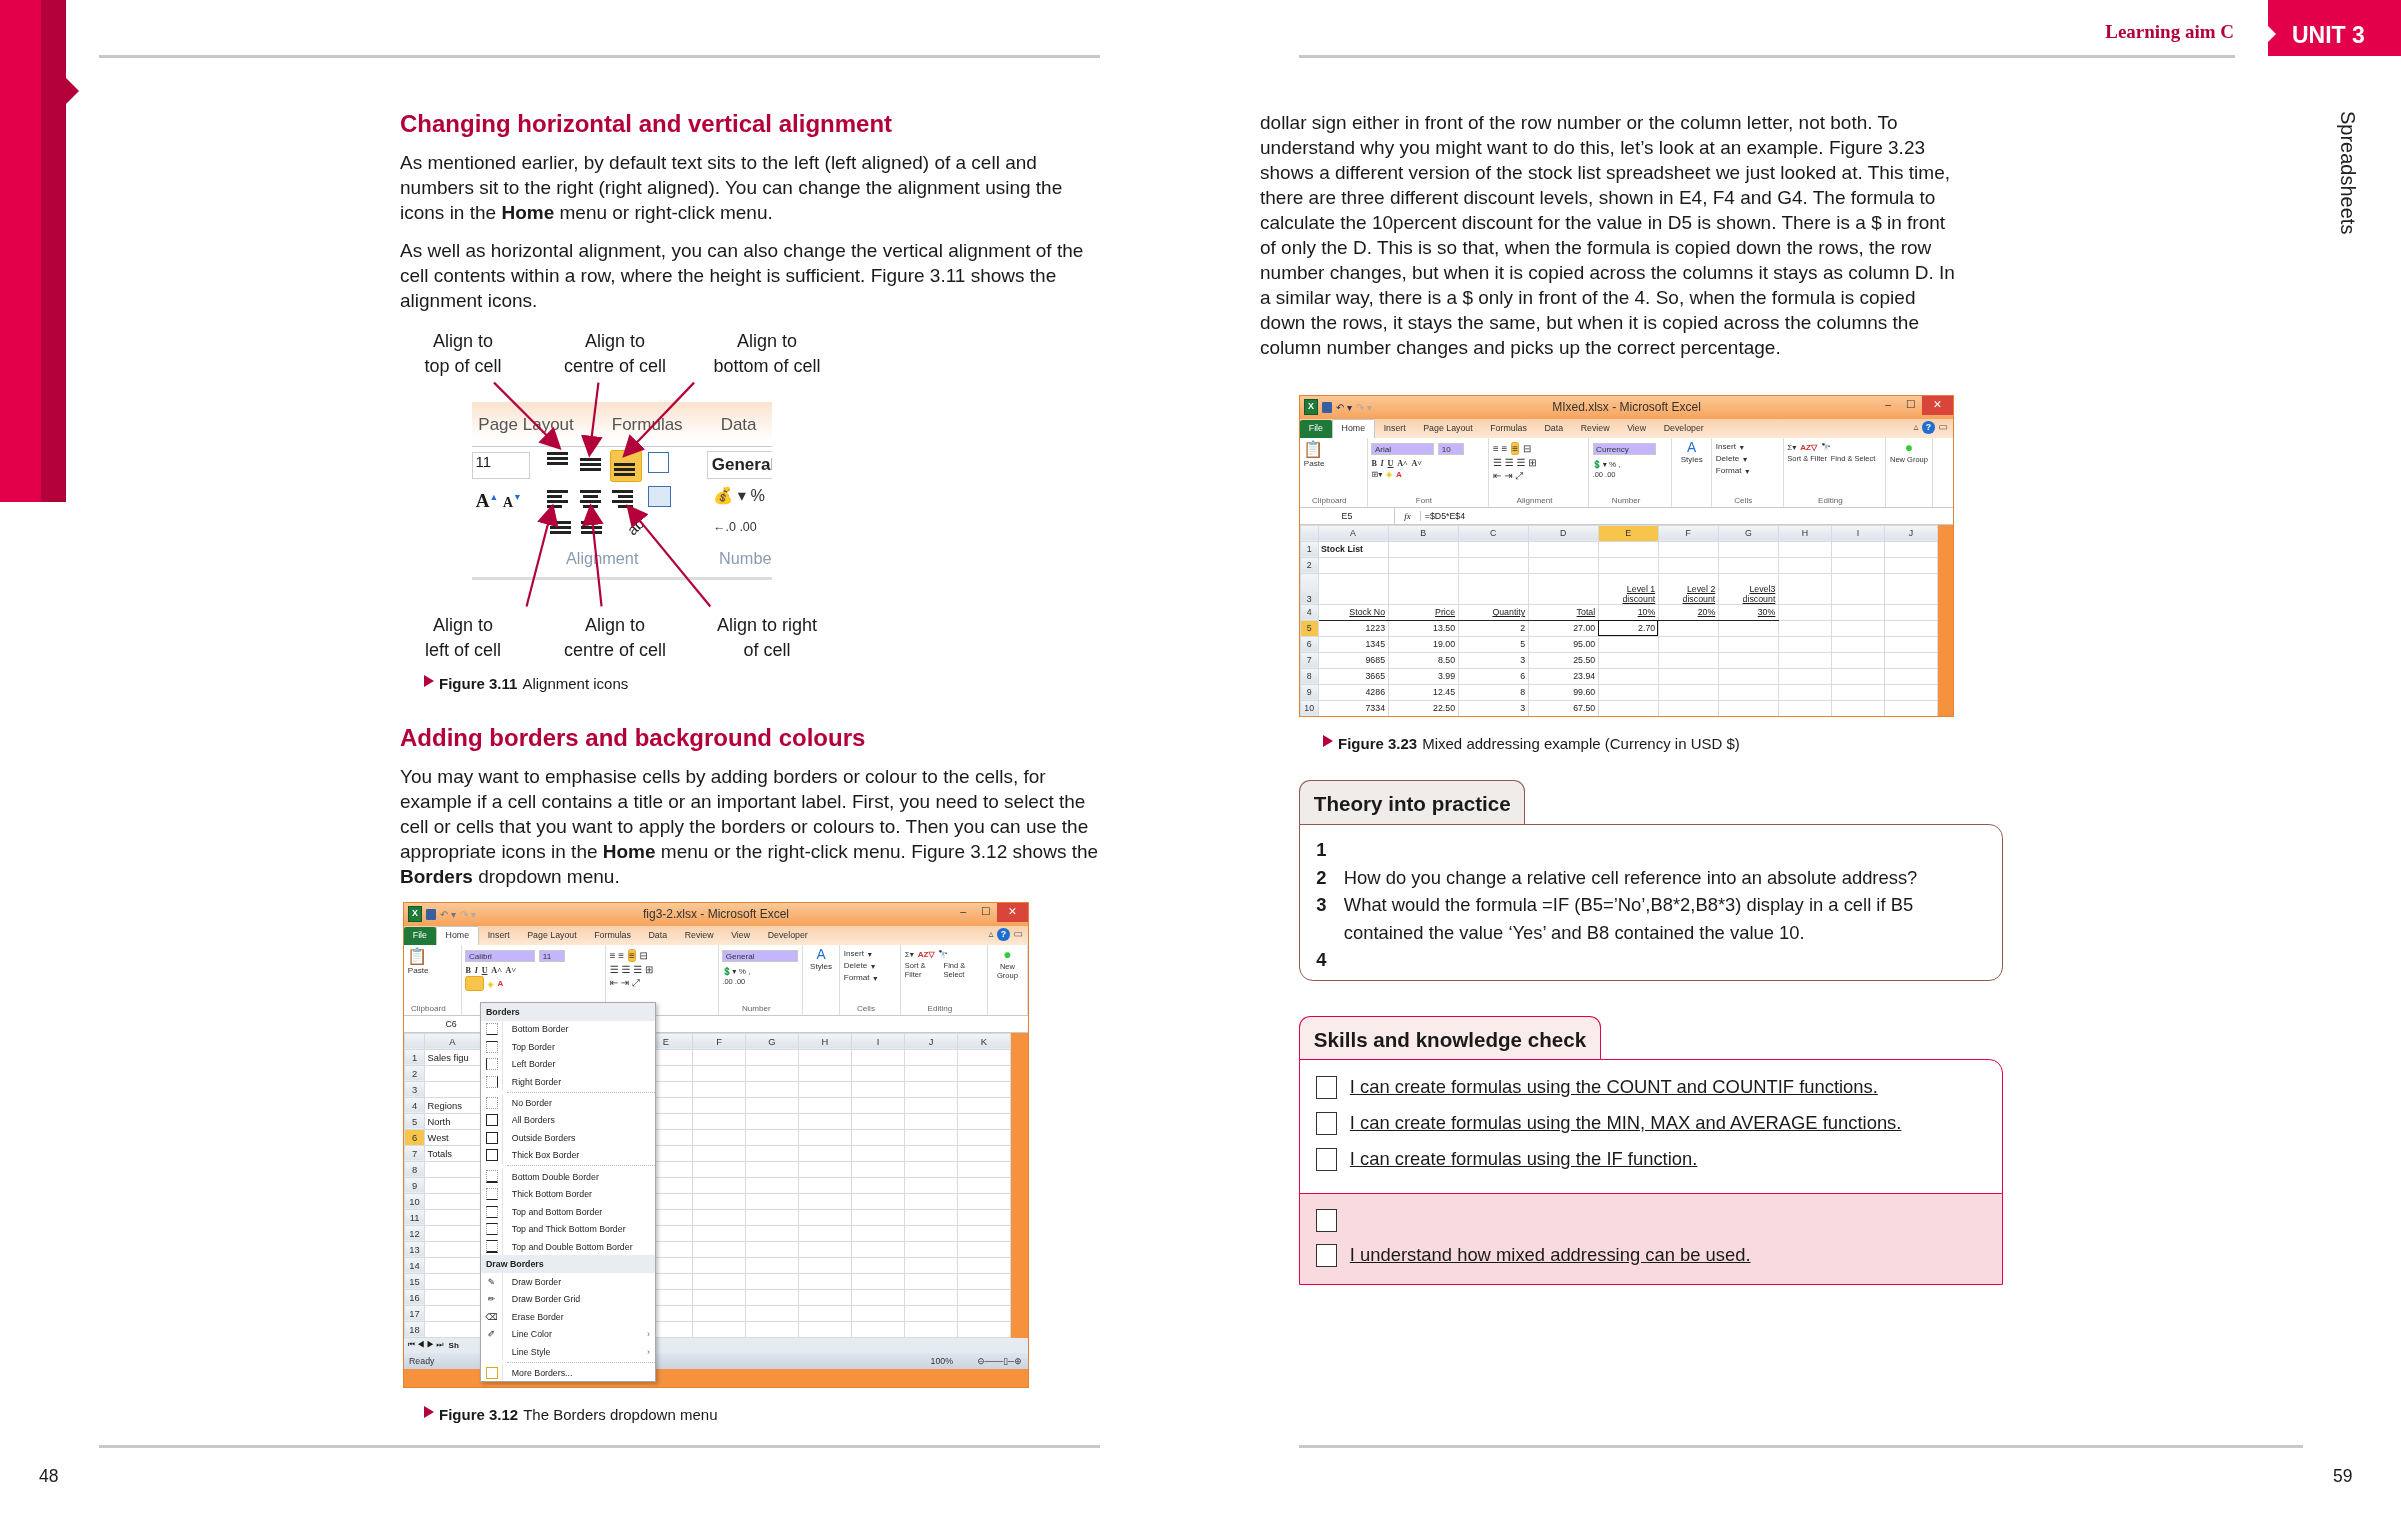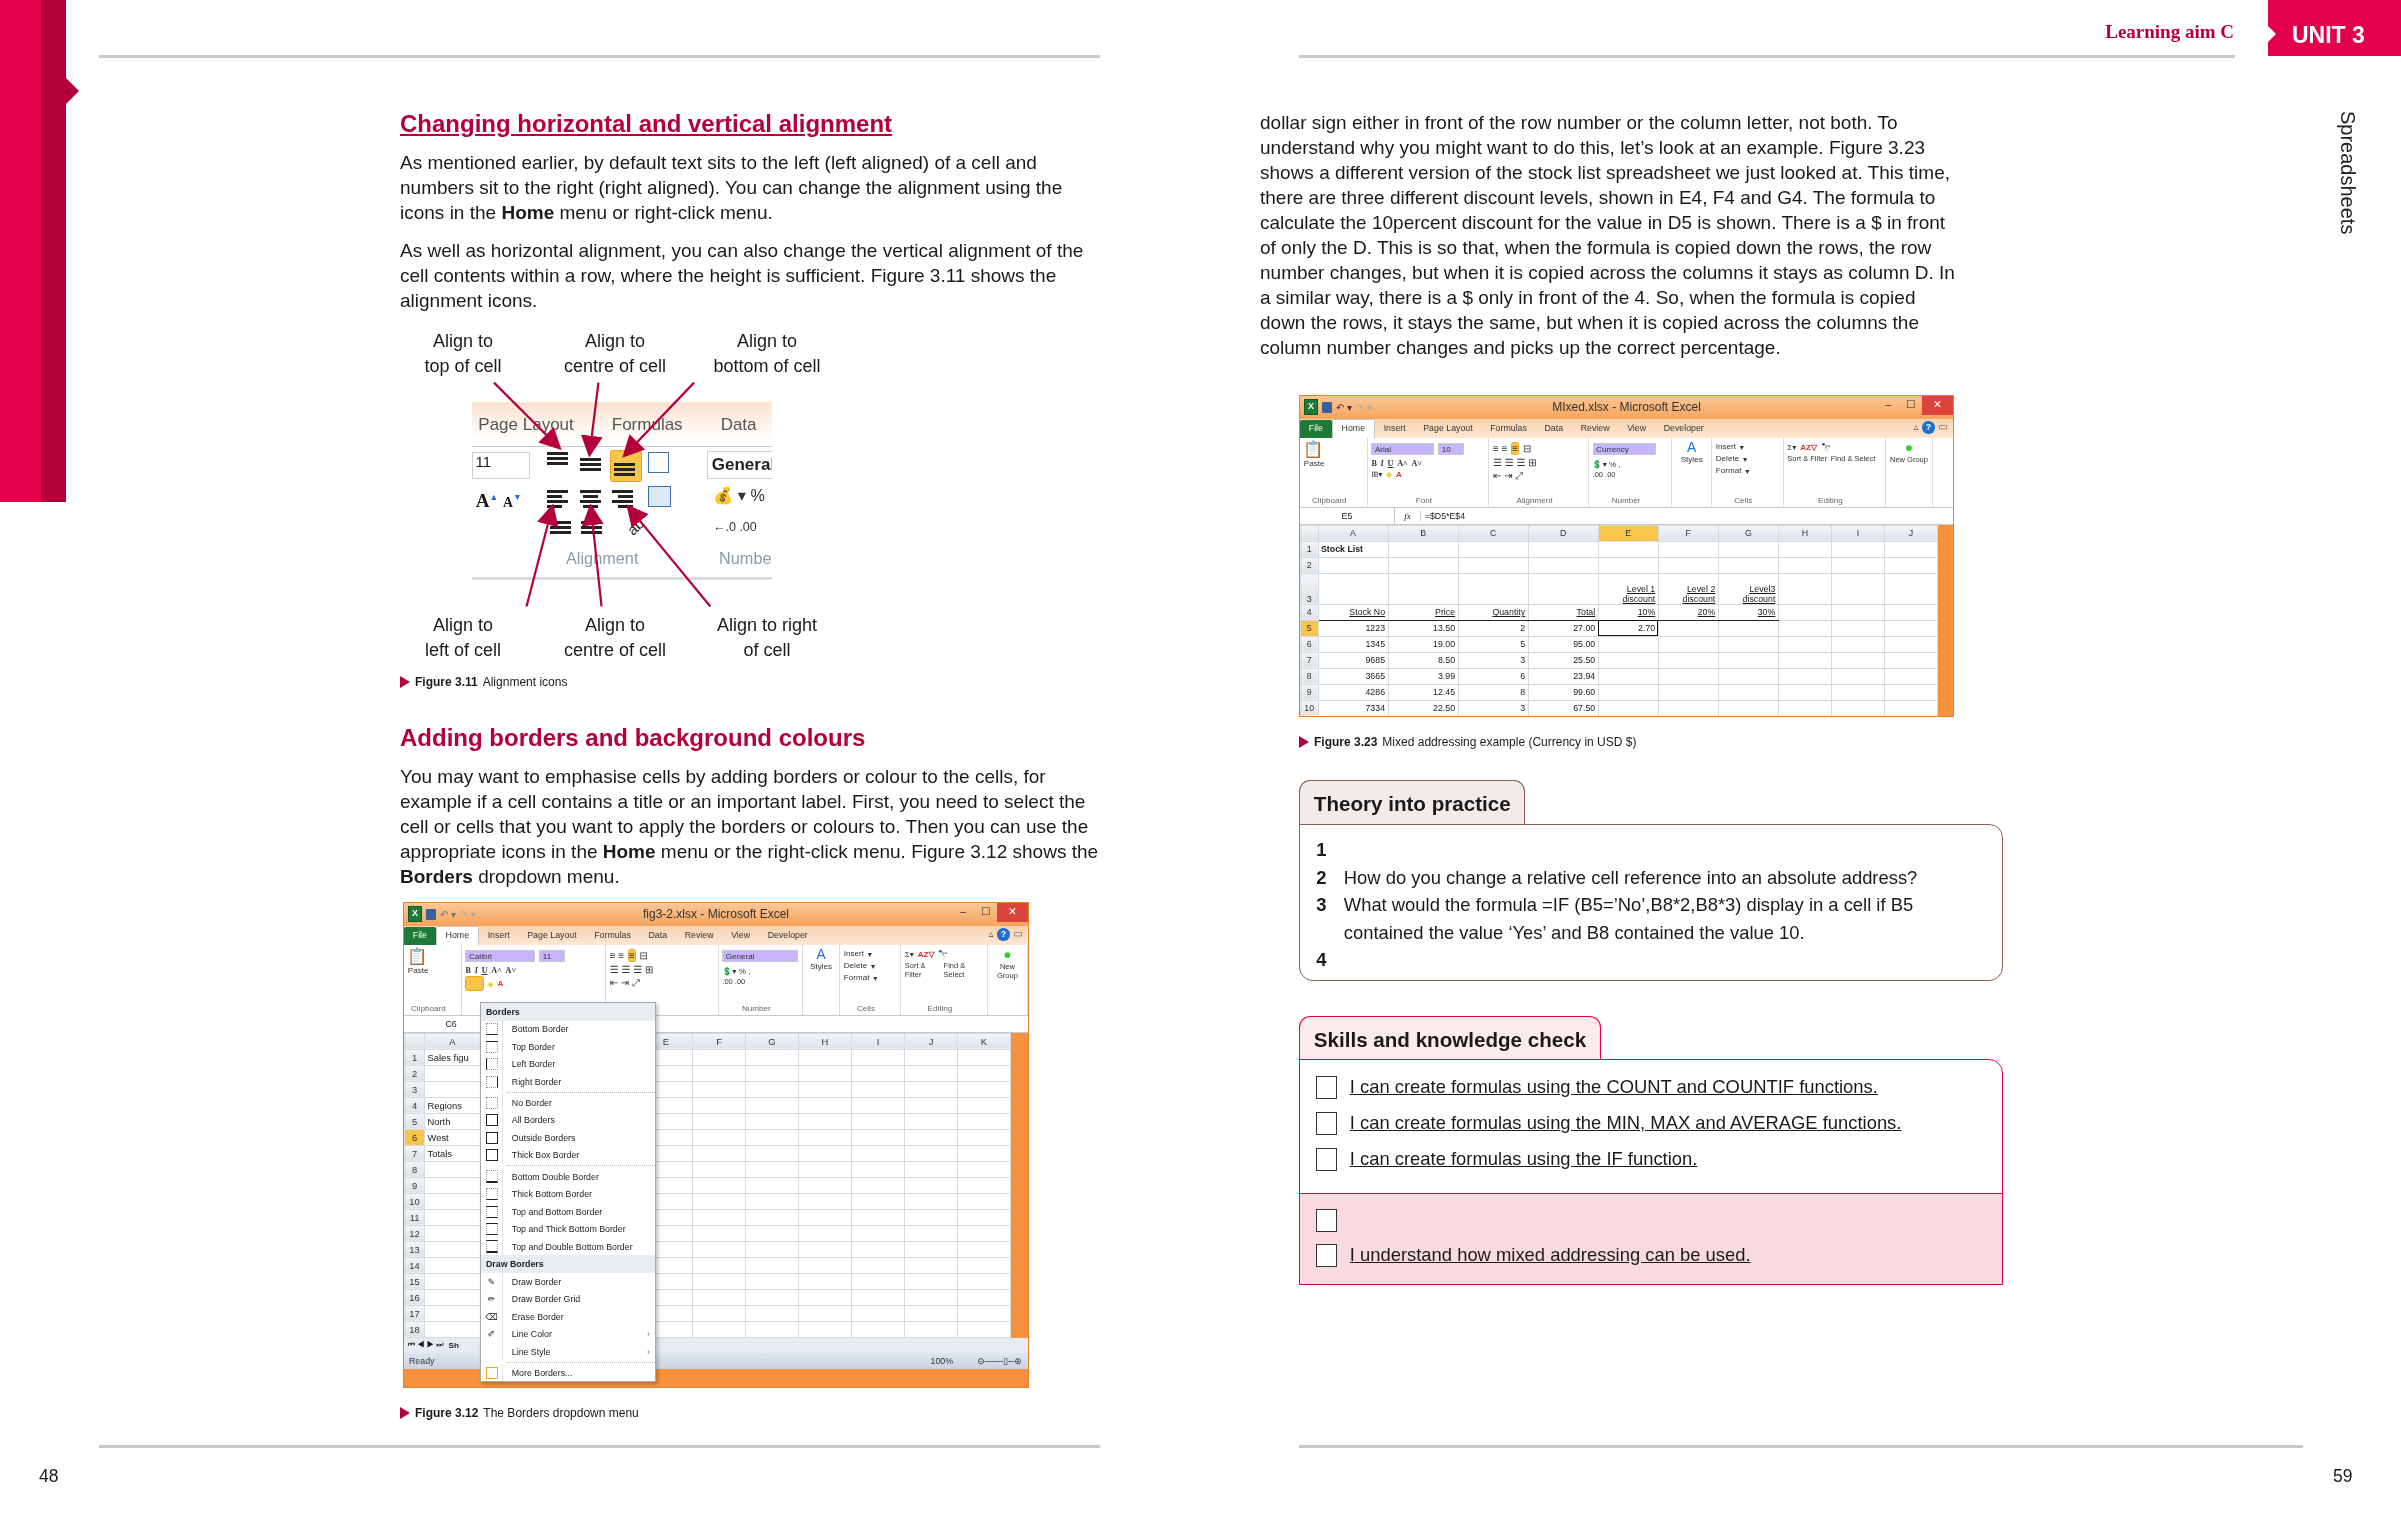--- a/index.html
+++ b/index.html
@@ -6,21 +6,21 @@
   body { width:2401px; height:1513px; position:relative; background:#ffffff; overflow:hidden;
          font-family:"Liberation Sans", "DejaVu Sans", sans-serif; color:#1a1a1a; }
   .abs { position:absolute; }
   .pinkbar { left:0; top:0; width:66px; height:502px; background:#e2004b; }
   .pinkbar-dark { left:41px; top:0; width:25px; height:502px; background:#b4003a; }
   .pinkbar-arrow { left:66px; top:78px; width:0; height:0; border-top:13.8px solid transparent; border-bottom:13.8px solid transparent; border-left:13.8px solid #b4003a; }
   .rule { height:2.5px; background:#c8c8c8; }
   .h2 { font-weight:bold; color:#b4003a; font-size:24px; }
   .body-text { font-size:19px; line-height:25px; color:#1a1a1a; }
   .body-text p { margin:0 0 12.5px 0; }
-  .caption { font-size:12px; display:flex; align-items:center; gap:5px; }
+  .caption { font-size:15px; display:flex; gap:5px;margin-left:24px; }
   .caption .tri { width:0; height:0; border-top:6.9px solid transparent; border-bottom:6.9px solid transparent; border-left:10px solid #b4003a; }
   .caption b { font-weight:bold; }
   .align-label { font-size:18px; line-height:25px; text-align:center; width:150px; }
 
   
   .ribbon-crop { left:472px; top:402px; width:300px; height:175px; background:linear-gradient(#fbe3cf 0px, #fff 38px); border-bottom:3.8px solid #dcdcdc; overflow:hidden; }
   .ribbon-crop .tabs { position:absolute; top:12.5px; left:6.3px; font-size:17px; color:#555; display:flex; gap:38px; }
   .ribbon-crop .sep { position:absolute; top:44px; left:0; right:0; height:1.3px; background:#c9c9c9; }
   .ribbon-crop .font-size-box { position:absolute; left:0; top:50px; width:53px; height:25px; border:0.6px solid #cfcfcf; font-size:15px; padding-left:2.5px; }
   .ribbon-crop .grp-label { position:absolute; top:147px; font-size:16.3px; color:#8a9bb0; }
@@ -88,21 +88,21 @@
   .chk-item .box { width:19px; height:20.6px; border:1.6px solid #333; background:#fff; flex:none; margin-right:12.5px; margin-top:2.5px; }
 </style>
 </head>
 <body>
 
 <div class="abs pinkbar"></div>
 <div class="abs pinkbar-dark"></div>
 <div class="abs pinkbar-arrow"></div>
 <div class="abs rule" style="left:99px; top:55px; width:1001px;"></div>
 
-<h2 class="abs h2" style="left:400px; top:110px; margin:0;text-decoration:underline;">Changing horizontal and vertical alignment</h2>
+<h2 class="abs h2" style="left:400px; top:110px; margin:0;">Changing horizontal and vertical alignment</h2>
 
 <div class="abs body-text" style="left:400px; top:150px; width:700px;">
   <p><span>As mentioned earlier, by default text sits to the left (left aligned) of a cell and numbers sit to the right (right aligned). You can change the alignment using the icons in the </span><b>Home</b><span> menu or right-click menu.</span></p>
   <p>As well as horizontal alignment, you can also change the vertical alignment of the cell contents within a row, where the height is sufficient. Figure 3.11 shows the alignment icons.</p>
 </div>
 
 <div class="abs align-label" style="left:388px; top:329px; white-space:pre-line;">Align to
 top of cell</div>
 <div class="abs align-label" style="left:540px; top:329px; white-space:pre-line;">Align to
 centre of cell</div>

